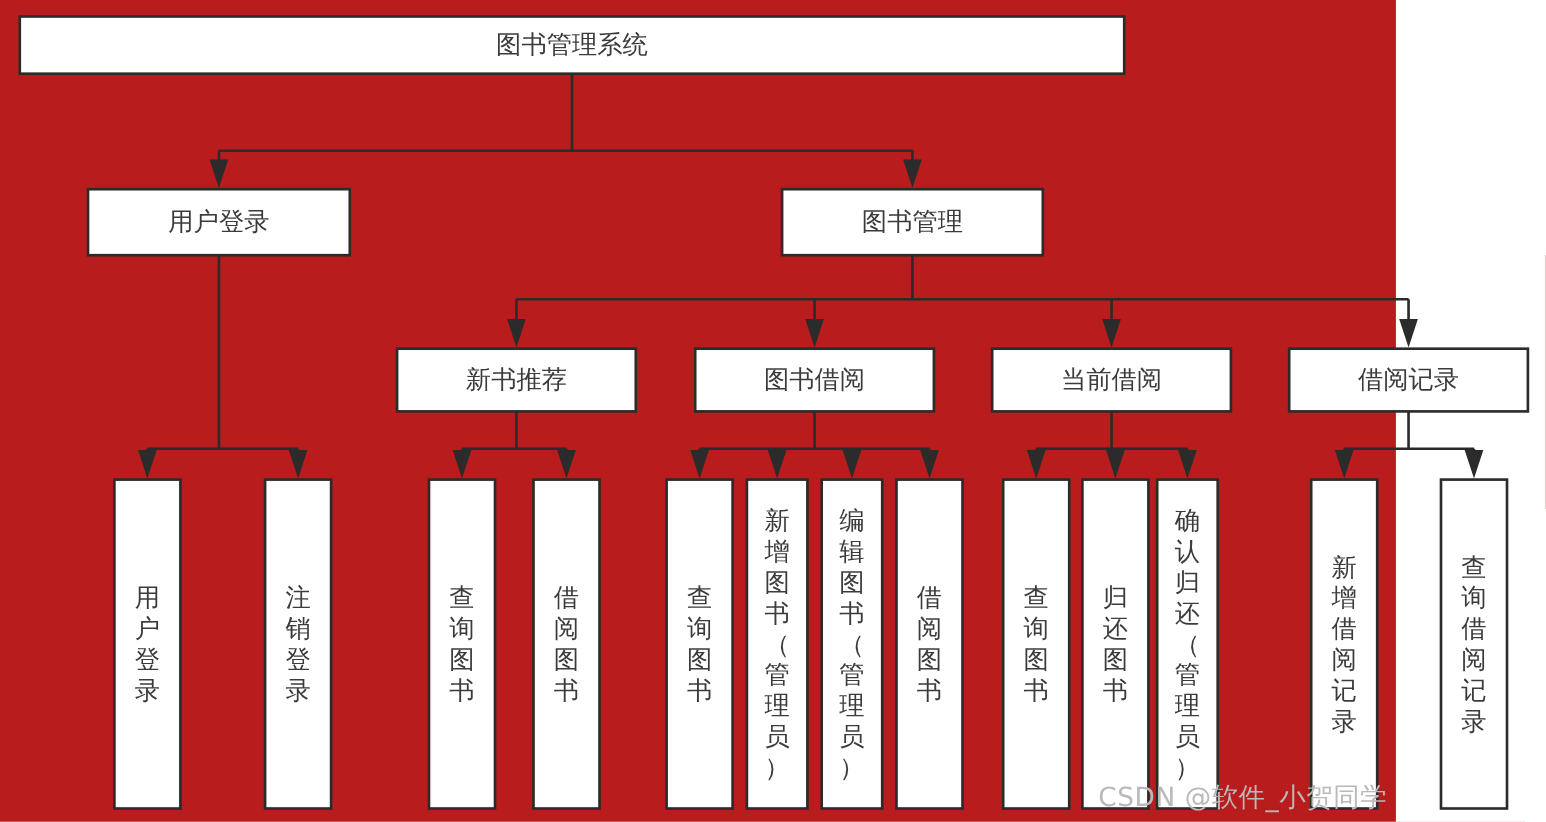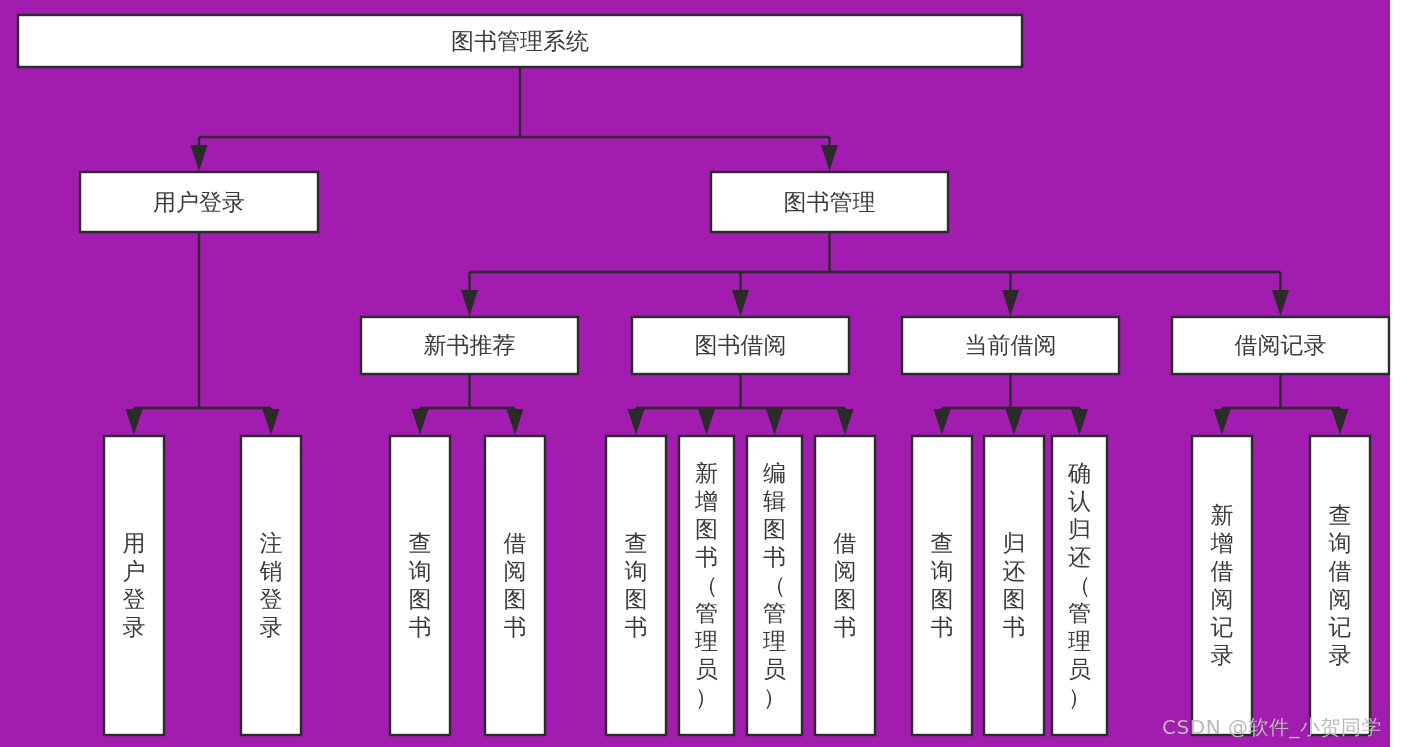--- a/index.html
+++ b/index.html
@@ -9,23 +9,24 @@
     background: #ffffff;
   }
   body {
     width: 1405px;
     height: 747px;
     font-family: "DejaVu Sans", "Liberation Sans", sans-serif;
     overflow: hidden;
   }
   #diagram-root {
     position: relative;
-    width: 1390px;
+    width: 1257px;
     height: 747px;
-    background: #a21caf;
+    background: #b91c1c;
+    padding-left: 12px;
   }
   svg.flow-canvas {
     position: absolute;
     top: 0;
     left: 0;
     width: 1405px;
     height: 747px;
     display: block;
   }
   .node-rect {
@@ -54,21 +55,21 @@
     fill: #3b3b3b;
     font-family: "DejaVu Sans", "Liberation Sans", sans-serif;
     font-size: 23px;
     text-anchor: middle;
   }
   .watermark-text {
     position: absolute;
     right: 8px;
     bottom: 6px;
     font-family: "DejaVu Sans", "Liberation Sans", sans-serif;
-    font-size: 20px;
+    font-size: 24px;
     color: #b9b9b9;
     letter-spacing: 0.5px;
     white-space: nowrap;
     user-select: none;
   }
 </style>
 </head>
 <body>
 
 <div id="diagram-root">

